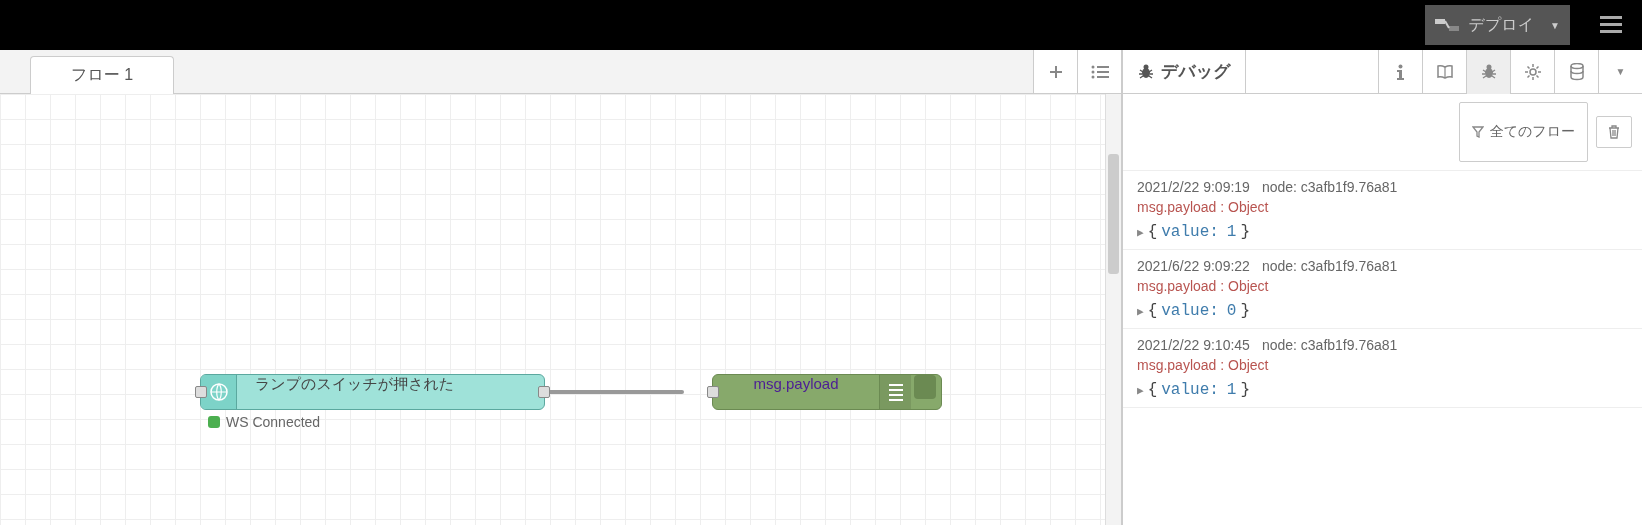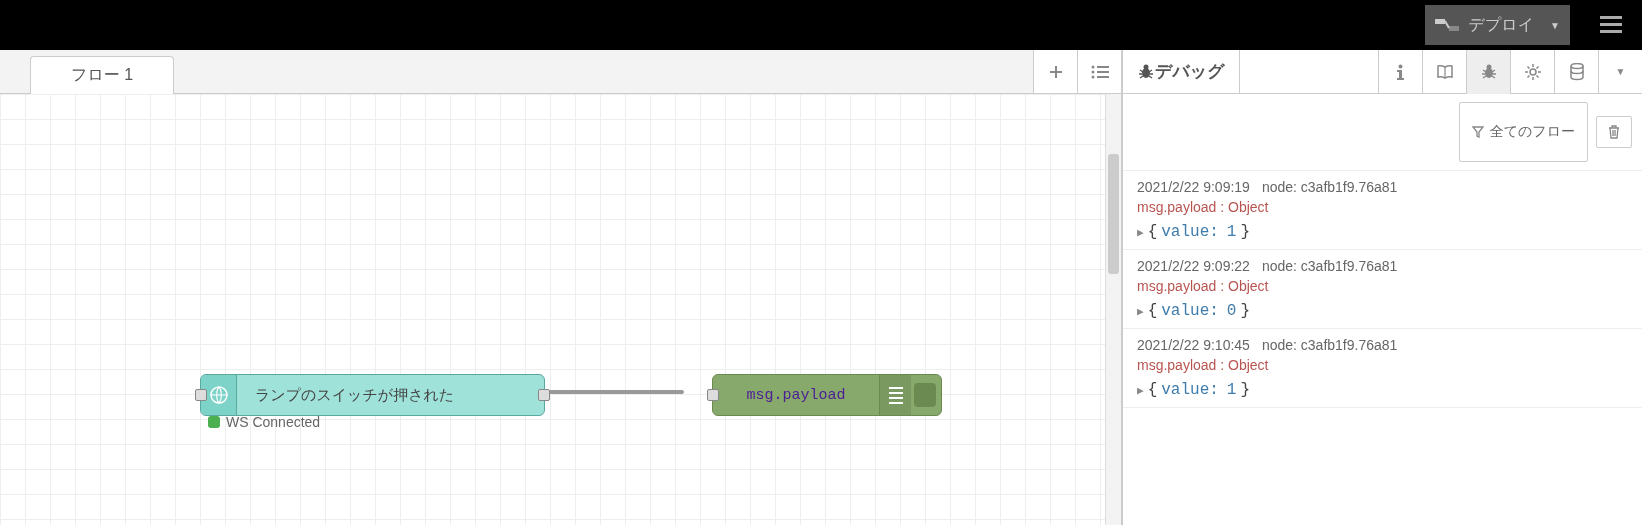--- a/index.html
+++ b/index.html
@@ -15,21 +15,21 @@
 .tabs-row { display: flex; align-items: stretch; height: 44px; border-bottom: 1px solid #ccc; background: #f3f3f3; }
 .tab { display: flex; align-items: center; background: #fff; border: 1px solid #ccc; border-bottom: none; padding: 16px 40px; margin: 6px 0 -1px 30px; font-size: 16px; color: #555; border-radius: 4px 4px 0 0; position: relative; }
 .tab::before { content: ''; width: 6px; height: 6px; border-radius: 50%; background: #aaa; margin-right: 10px; display: none; }
 
 .tabs-row .spacer { flex: 1; }
 .tab-btn { width: 44px; display: flex; align-items: center; justify-content: center; border-left: 1px solid #ccc; background: #fff; cursor: pointer; color: #888; font-size: 18px; }
 
 .canvas-wrap { flex: 1; position: relative; overflow: hidden; }
 .canvas { position: absolute; inset: 0; background-color: #fff; background-image: linear-gradient(#eee 1px, transparent 1px), linear-gradient(90deg, #eee 1px, transparent 1px); background-size: 25px 25px; }
 
-.node { position: absolute; display: flex; align-items: center; border-radius: 6px; border: 1px solid #888; height: 42px; font-size: 15px; font-family: Liberation Mono, monospace; }
+.node { position: absolute; display: flex; border-radius: 6px; border: 1px solid #888; height: 36px; font-size: 15px; }
 .node-input { background: #9fe2d9; border-color: #5ba89f; left: 200px; top: 280px; width: 345px; }
 .node-input .icon-box { width: 36px; height: 100%; background: #7dd3c8; border-right: 1px solid #5ba89f; border-radius: 5px 0 0 5px; display: flex; align-items: center; justify-content: center; }
 .node-input .label { padding: 0 18px; color: #444; }
 .node-debug { background: #87a96b; border-color: #6b8a52; left: 712px; top: 280px; width: 230px; color: #4c1d95; }
 .node-debug .label { padding: 0 18px; flex: 1; text-align: center; }
 .node-debug .icon-box { width: 32px; height: 100%; background: #7a9960; border-left: 1px solid #6b8a52; display: flex; align-items: center; justify-content: center; }
 .node-debug .toggle-box { width: 22px; height: 24px; background: #6b8a52; border-radius: 4px; margin: 0 5px 0 3px; }
 
 .port { position: absolute; width: 12px; height: 12px; background: #ddd; border: 1px solid #888; border-radius: 2px; top: 50%; transform: translateY(-50%); }
 .port-out { right: -6px; }
@@ -38,21 +38,21 @@
 .wire { position: absolute; left: 544px; top: 296px; width: 140px; height: 4px; background: #999; border-radius: 2px; }
 
 .node-status { position: absolute; left: 208px; top: 320px; display: flex; align-items: center; gap: 6px; font-size: 14px; color: #666; }
 .node-status .dot { width: 12px; height: 12px; background: #4caf50; border-radius: 3px; }
 
 .vscroll { position: absolute; right: 0; top: 0; bottom: 0; width: 16px; background: #f3f3f3; border-left: 1px solid #ddd; }
 .vscroll .thumb { position: absolute; left: 2px; right: 2px; top: 60px; height: 120px; background: #ccc; border-radius: 3px; }
 
 .sidebar { width: 520px; display: flex; flex-direction: column; border-left: 1px solid #ccc; }
 .side-tabs { display: flex; align-items: center; height: 44px; border-bottom: 1px solid #ccc; background: #fff; }
-.side-tab { display: flex; align-items: center; gap: 0; padding: 0 14px; height: 100%; border-right: 1px solid #ccc; font-size: 17px; color: #555; font-weight: bold; }
+.side-tab { display: flex; align-items: center; gap: 6px; padding: 0 14px; height: 100%; border-right: 1px solid #ccc; font-size: 17px; color: #555; font-weight: bold; }
 .side-icons { display: flex; margin-left: auto; }
 .side-icon { width: 44px; height: 44px; display: flex; align-items: center; justify-content: center; border-left: 1px solid #ccc; color: #888; cursor: pointer; }
 .side-icon.active { background: #eee; }
 
 .filter-row { display: flex; justify-content: flex-end; align-items: center; padding: 8px 10px; gap: 8px; border-bottom: 1px solid #eee; }
 .filter-btn { border: 1px solid #ccc; background: #fff; padding: 20px 12px; display: flex; align-items: center; gap: 6px; color: #666; cursor: pointer; font-size: 14px; border-radius: 2px; }
 .trash-btn { border: 1px solid #ccc; background: #fff; width: 36px; height: 32px; display: flex; align-items: center; justify-content: center; color: #666; cursor: pointer; border-radius: 2px; }
 
 .debug-list { flex: 1; overflow-y: auto; }
 .debug-entry { padding: 8px 14px; border-bottom: 1px solid #eee; }
@@ -222,21 +222,21 @@
         <div class="debug-value">
             <span class="tri">▶</span>
             <span class="brace">{ </span>
             <span class="key">value:</span>
             <span> </span>
             <span class="val">1</span>
             <span class="brace"> }</span>
           </div>
       </div>
       <div class="debug-entry">
-        <div class="debug-meta"><span>2021/2/22 9:09:22</span><span class="node-id">node: c3afb1f9.76a81</span></div>
+        <div class="debug-meta"><span>2021/6/22 9:09:22</span><span class="node-id">node: c3afb1f9.76a81</span></div>
         <div class="debug-path">msg.payload : Object</div>
         <div class="debug-value">
             <span class="tri">▶</span>
             <span class="brace">{ </span>
             <span class="key">value:</span>
             <span> </span>
             <span class="val">0</span>
             <span class="brace"> }</span>
           </div>
       </div>

